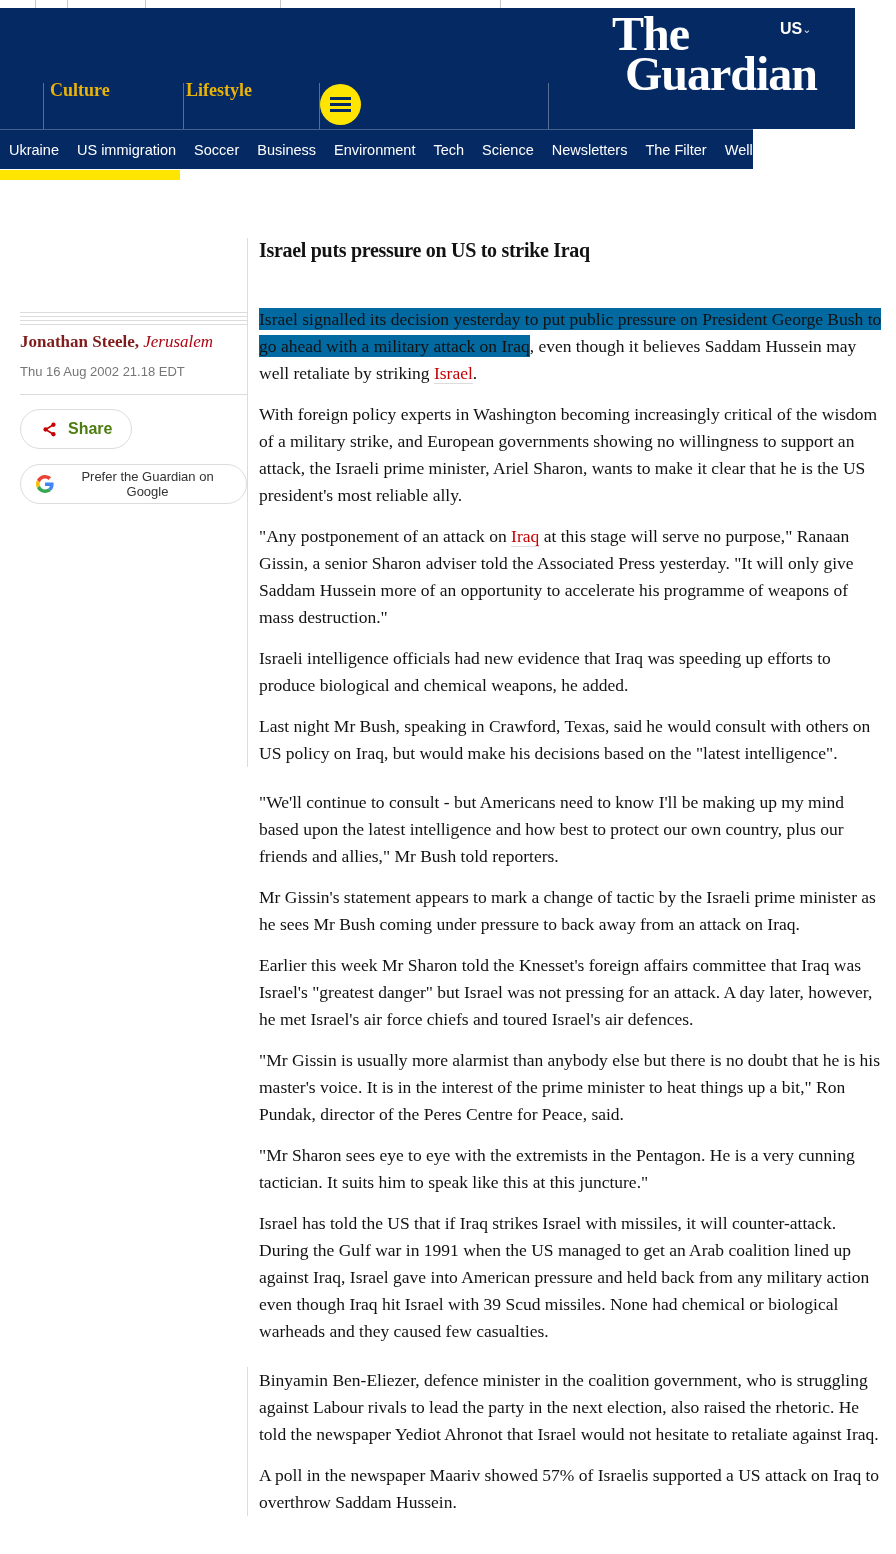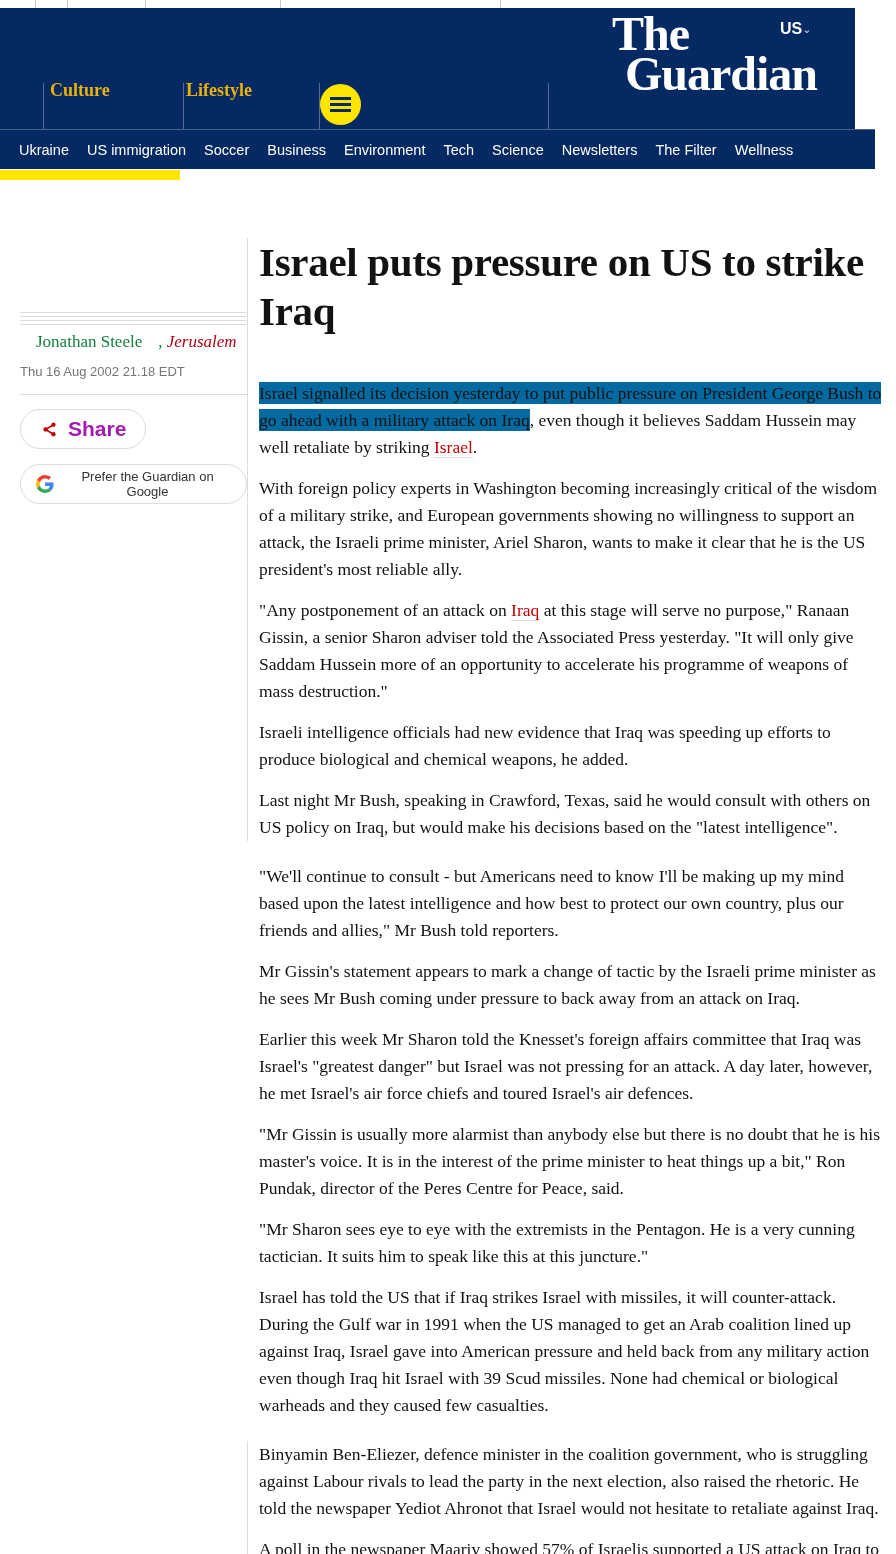--- a/index.html
+++ b/index.html
@@ -19,51 +19,51 @@
   .logo-the { font-size:48px; font-weight:bold; letter-spacing:-1px; margin-right:128px; }
   .logo-guardian { font-size:48px; font-weight:bold; letter-spacing:-1px; margin-top:-8px; }
   .mast-section { position:absolute; top:72px; color:#eab308; font-size:18px; font-weight:bold; cursor:pointer; }
   .mast-div { position:absolute; bottom:0; width:1px; background:rgba(255,255,255,0.33); height:46px; }
   .menu-btn { position:absolute; left:320px; top:76px; width:41px; height:41px; border-radius:50%;
               background:#ffe500; display:flex; flex-direction:column; justify-content:center;
               align-items:center; gap:3px; cursor:pointer; }
   .menu-btn .bar { width:21px; height:3px; background:#052962; }
 
   
-  .pillarbar { width:875px; height:40px; background:#052962; border-top:1px solid #44618e;
-               display:flex; align-items:center; padding-left:10px; box-sizing:border-box; }
+  .pillarbar { width:753px; height:40px; background:#052962; border-top:1px solid #44618e;
+               display:flex; align-items:center; box-sizing:border-box; }
   .pillar-item { color:#ffffff; font-family:"Liberation Sans", sans-serif; font-size:14.5px;
                  padding:0 9px; white-space:nowrap; cursor:pointer; }
   .yellow-bar { width:180px; height:10px; background:#ffe500; margin-top:1px; }
 
   
   .content { display:flex; align-items:flex-start; padding:58px 12px 26px 20px; }
   .meta-col { width:227px; flex:0 0 227px; padding-top:74px; box-sizing:border-box; }
   .article-col { flex:1; max-width:637px; }
 
   
   .byline-rules { height:13px; margin-bottom:6px;
     background-image:repeating-linear-gradient(to bottom,#dcdcdc,#dcdcdc 1px,transparent 1px,transparent 4px); }
   .byline { font-size:17px; line-height:1.3; }
-  .byline-name { font-weight:normal; color:#15803d;margin-left:16px; }
+  .byline-name { font-weight:bold; color:#7f1d1d; }
   .byline-loc { font-style:italic; color:#ab0613; }
   .pub-date { font-family:"Liberation Sans", sans-serif; font-size:13px; color:#767676; margin:11px 0 15px; }
   .meta-divider { border-top:1px solid #dcdcdc; margin-bottom:14px; }
   .pill { display:flex; align-items:center; background:#ffffff; border:1px solid #dcdcdc;
           border-radius:21px; height:40px; box-sizing:border-box; cursor:pointer; width:fit-content; }
   .share-btn { gap:9px; padding:0 19px; font-family:"Liberation Sans", sans-serif;
-               font-size:21px; font-weight:bold; color:#a21caf; }
+               font-size:16px; font-weight:bold; color:#4d7c0f; }
   .google-btn { gap:10px; padding:0 15px; margin-top:15px; font-family:Liberation Sans, sans-serif;
                 font-size:13px; color:#333333; }
 
   
   .block { border-left:1px solid #dcdcdc; padding-left:11px; }
   .block.no-border { border-left:1px solid transparent; }
   .block + .block { margin-top:22px; }
-  h1.headline { margin:0 0 44px 0; font-size:41px; line-height:1.2; font-weight:bold;
+  h1.headline { margin:0 0 44px 0; font-size:20px; line-height:1.2; font-weight:bold;
                 letter-spacing:-0.3px; color:#121212; }
   .article-col p { margin:0 0 14px 0; font-size:17.5px; line-height:27px; color:#121212; }
   .article-col .block p:last-child { margin-bottom:0; }
   .hl { background:#0369a1; padding:1px 0; }
   .inline-link { color:#c70000; text-decoration:none; border-bottom:1px solid #dcdcdc; cursor:pointer; }
 </style>
 </head>
 <body>
 
 <div class="top-strip">

